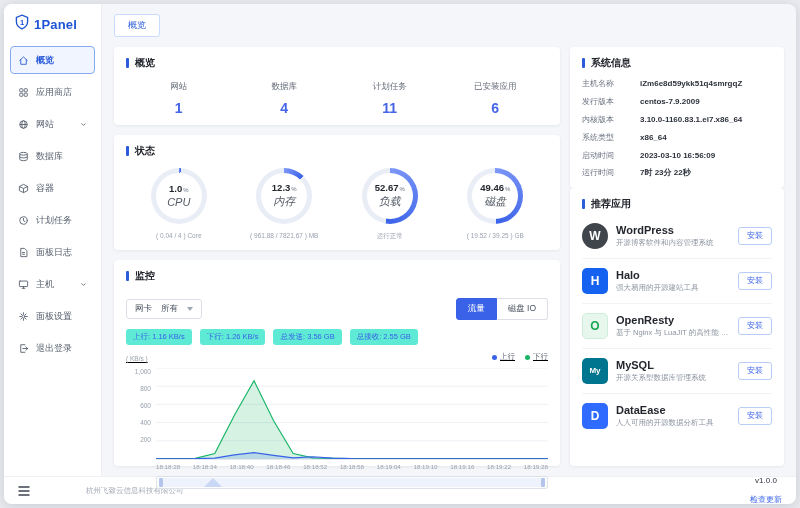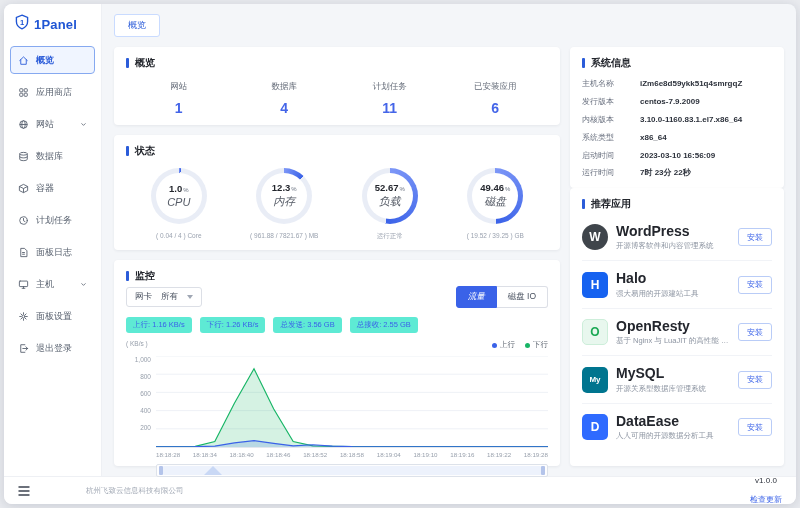--- a/index.html
+++ b/index.html
@@ -40,33 +40,33 @@
   .gauge-row{display:flex;margin-top:10px;}
   .gauge-col{flex:1;display:flex;flex-direction:column;align-items:center;}
   .gauge{width:56px;height:56px;border-radius:50%;position:relative;background:#e9edf6;}
   .gauge-center{position:absolute;inset:5px;background:#fff;border-radius:50%;display:flex;flex-direction:column;align-items:center;justify-content:center;}
   .g-val{font-size:9.5px;font-weight:bold;color:#23262d;line-height:1;}
   .g-unit{font-size:6px;font-weight:normal;color:#6a7280;margin-left:1px;}
   .g-label{font-size:11px;color:#555b66;margin-top:2px;font-style:italic;}
   .g-sub{font-size:6.5px;color:#9aa2af;margin-top:8px;white-space:nowrap;}
 
   
-  .mon-toolbar{display:flex;align-items:center;margin-top:3px;}
+  .mon-toolbar{display:flex;align-items:center;margin-top:15px;}
   .select-box{display:flex;align-items:center;gap:9px;border:1px solid #dcdfe6;border-radius:3px;padding:3px 8px;font-size:8.5px;color:#4a5260;background:#fff;cursor:pointer;}
   .caret{width:0;height:0;border-left:3px solid transparent;border-right:3px solid transparent;border-top:4px solid #a0a7b4;}
   .btn-group{margin-left:auto;display:flex;}
   .btn{font-size:8.5px;padding:4px 11px;border:1px solid #dcdfe6;background:#fff;color:#4a5260;cursor:pointer;font-family:inherit;}
-  .btn.active{background:#3a62e8;border-color:#3a62e8;color:#fff;font-style:italic;}
+  .btn.active{background:#3a62e8;border-color:#3a62e8;color:#fff;}
   .btn:first-child{border-radius:3px 0 0 3px;}
   .btn:last-child{border-radius:0 3px 3px 0;border-left:none;}
   .chip-row{display:flex;gap:8px;margin-top:9px;}
   .chip{background:#5eead4;color:#3a62e8;font-size:7.5px;padding:3px 7px;border-radius:3px;white-space:nowrap;}
 
   .chart-zone{margin-top:7px;position:relative;}
-  .chart-head{display:flex;align-items:flex-start;}
+  .chart-head{display:flex;align-items:flex-end;text-decoration:underline;}
   .ylab{font-size:6.5px;color:#98a0ac;}
   .legend{margin-left:auto;display:flex;gap:10px;font-size:7.5px;color:#5c6470;align-items:center;}
   .legend-item{display:flex;align-items:center;cursor:pointer;}
   .dot{width:5px;height:5px;border-radius:50%;display:inline-block;margin-right:3px;}
   .chart-grid{display:flex;margin-top:6px;}
   .y-axis{width:30px;display:flex;flex-direction:column;justify-content:space-between;height:75px;font-size:6.5px;color:#98a0ac;text-align:right;padding-right:5px;flex:none;}
   .plot-wrap{flex:1;min-width:0;}
   .plot{width:100%;height:92px;display:block;border-bottom:1px solid #e4e7ee;}
   .x-axis{display:flex;justify-content:space-between;margin-left:30px;font-size:6.2px;color:#98a0ac;margin-top:3px;}
   .zoom-bar{margin:6px 0 0 30px;height:13px;border:1px solid #dde2ea;border-radius:2px;background:#fdfdfe;position:relative;cursor:pointer;overflow:hidden;}
@@ -85,21 +85,21 @@
   .app-list{margin-top:3px;}
   .app-row{display:flex;align-items:center;gap:8px;padding:9px 0;border-bottom:1px solid #f1f3f7;}
   .app-row:last-child{border-bottom:none;}
   .app-icon{width:26px;height:26px;border-radius:5px;display:flex;align-items:center;justify-content:center;font-size:12px;font-weight:bold;color:#fff;flex:none;}
   .app-icon.wordpress{background:#3f454b;border-radius:50%;}
   .app-icon.halo{background:#1662f0;}
   .app-icon.openresty{background:#e8f7ee;color:#1ba854;border:1px solid #cdeeda;}
   .app-icon.mysql{background:#00758f;font-size:8px;}
   .app-icon.dataease{background:#2f6bff;}
   .app-meta{flex:1;min-width:0;}
-  .app-name{font-size:14px;font-weight:bold;color:#23262d;}
+  .app-name{font-size:11px;font-weight:bold;color:#23262d;}
   .app-desc{font-size:7.5px;color:#8b93a0;margin-top:2.5px;white-space:nowrap;overflow:hidden;text-overflow:ellipsis;}
   .install-btn{font-size:8px;color:#3a62e8;border:1px solid #b9ccf7;border-radius:3px;padding:2.5px 8px;background:#fff;flex:none;cursor:pointer;font-family:inherit;}
 
   
   .footer{height:28px;background:#fff;border-top:1px solid #eef0f4;display:flex;align-items:center;padding:0 14px;flex:none;}
   .burger{display:flex;cursor:pointer;}
   .company{font-size:7.5px;color:#a2a9b5;margin-left:56px;}
   .footer-right{margin-left:auto;display:flex;gap:9px;font-size:8px;align-items:center;flex-direction:column;}
   .version{color:#2d323c;}
   .update-link{color:#3a62e8;cursor:pointer;}

